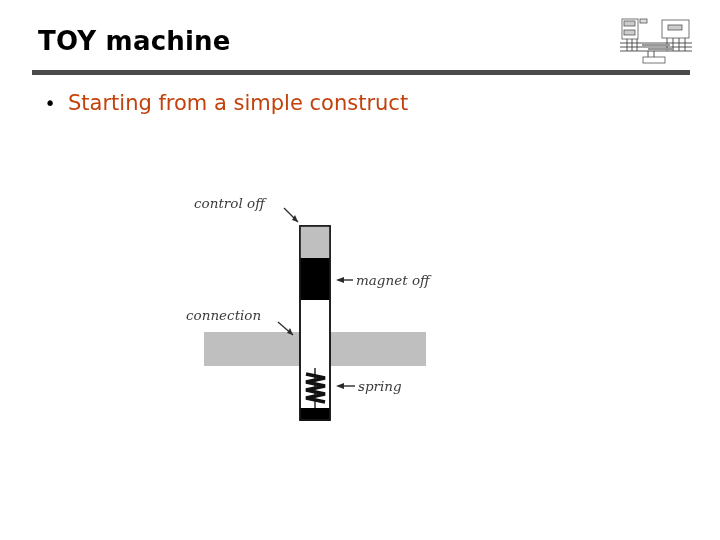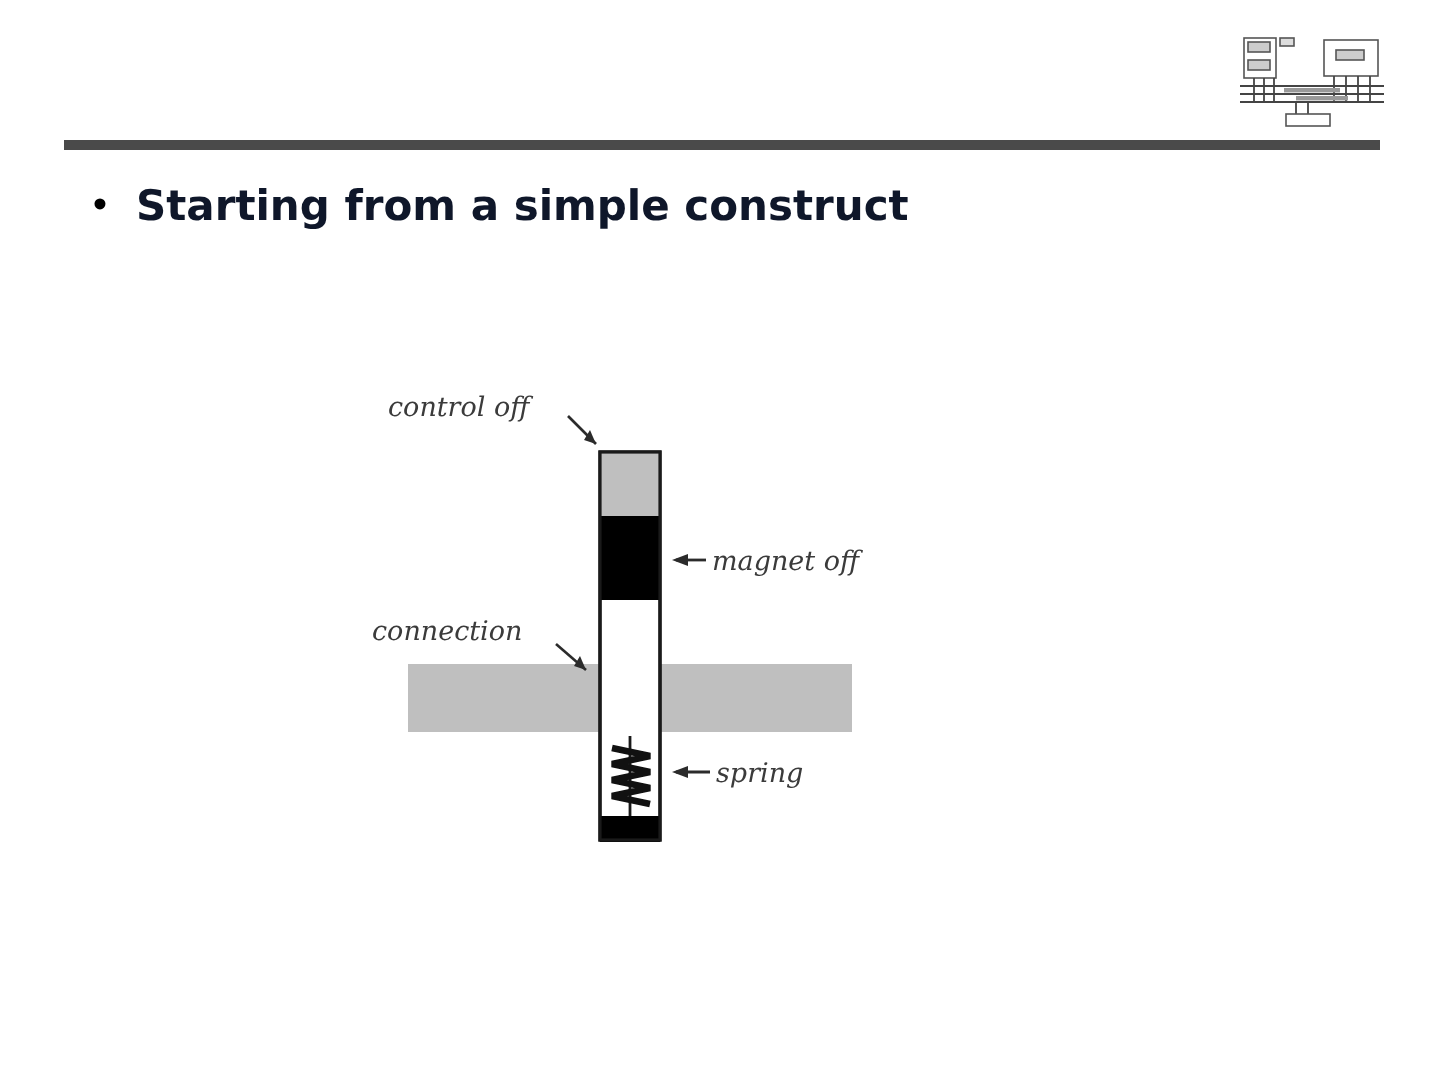--- a/index.html
+++ b/index.html
@@ -74,23 +74,22 @@
     line-height: 30px;
     color: #000000;
     flex: 0 0 auto;
     width: 12px;
     text-align: center;
   }
   .bullet-text {
     font-family: "DejaVu Sans", sans-serif;
     font-size: 21px;
     line-height: 30px;
-    color: #0f172a;
+    color: #c2410c;
     white-space: nowrap;
-    font-weight: bold;
   }
 
   
   #figure {
     position: absolute;
     left: 180px;
     top: 172px;
     width: 272px;
     height: 262px;
     background: #ffffff;
@@ -102,20 +101,21 @@
     font-style: italic;
     font-size: 13.5px;
     fill: #3b3b3b;
   }
 </style>
 </head>
 <body>
 
 <div id="slide">
 
+  <div id="slide-title">TOY machine</div>
 
   <div id="title-rule"></div>
 
   <div id="corner-logo">
     <svg width="76" height="48" viewBox="0 0 76 48" xmlns="http://www.w3.org/2000/svg">
       <g stroke="#555555" stroke-width="0.8" fill="#ffffff">
 
         <rect x="4" y="3" width="16" height="20"></rect>
         <rect x="6" y="5" width="11" height="5" fill="#cccccc"></rect>
         <rect x="6" y="14" width="11" height="5" fill="#cccccc"></rect>

